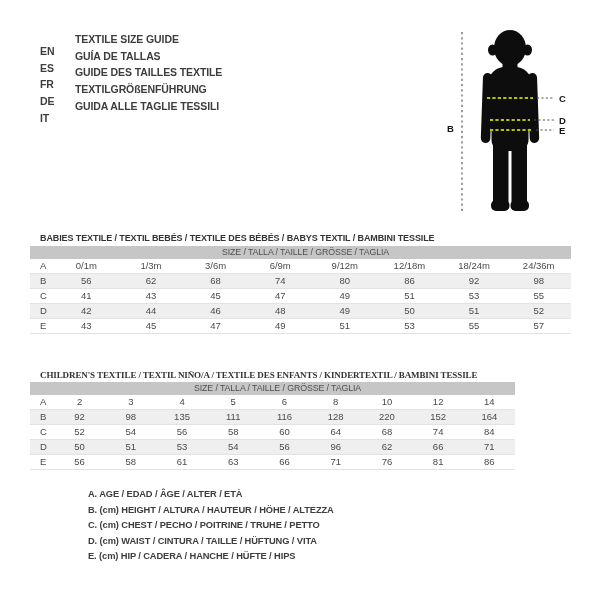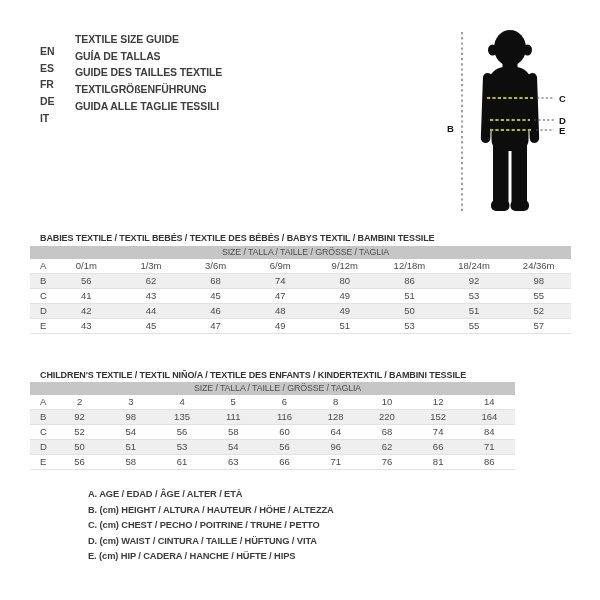--- a/index.html
+++ b/index.html
@@ -27,21 +27,21 @@
   .sil{fill:var(--silhouette);}
   .dash-v{stroke:#5a5a5a;stroke-width:1.2;stroke-dasharray:2.2 3;}
   .dash-accent{stroke:var(--accent-dash);stroke-width:2;stroke-dasharray:3.2 2.2;}
   .dash-gray{stroke:#555;stroke-width:1.2;stroke-dasharray:2.2 2.2;}
   .flabel{font-family:"Liberation Sans",sans-serif;font-size:9.5px;font-weight:700;fill:#161616;}
 
   
   .t-title{position:absolute;left:40px;font-size:9px;font-weight:700;color:#333;
            white-space:nowrap;line-height:12px;letter-spacing:-0.1px;}
   .title-babies{top:232px;}
-  .title-children{top:369px;}
+  .title-children{top:369px;font-family:Liberation Serif, serif;}
 
   
   .size-table{position:absolute;left:30px;}
   .table-babies{top:246px;width:541px;}
   .table-children{top:382px;width:485px;}
   .size-bar{height:13px;line-height:13px;background:var(--header-bar);color:#4f4f4f;
             font-size:8.8px;padding-left:10px;letter-spacing:-0.1px;white-space:nowrap;text-align:center;}
   .t-row{display:flex;height:15px;line-height:14px;font-size:9.5px;color:#4a4a4a;
          border-bottom:1px solid #e2e2e2;background:#fff;}
   .t-row.stripe{background:var(--row-stripe);}

